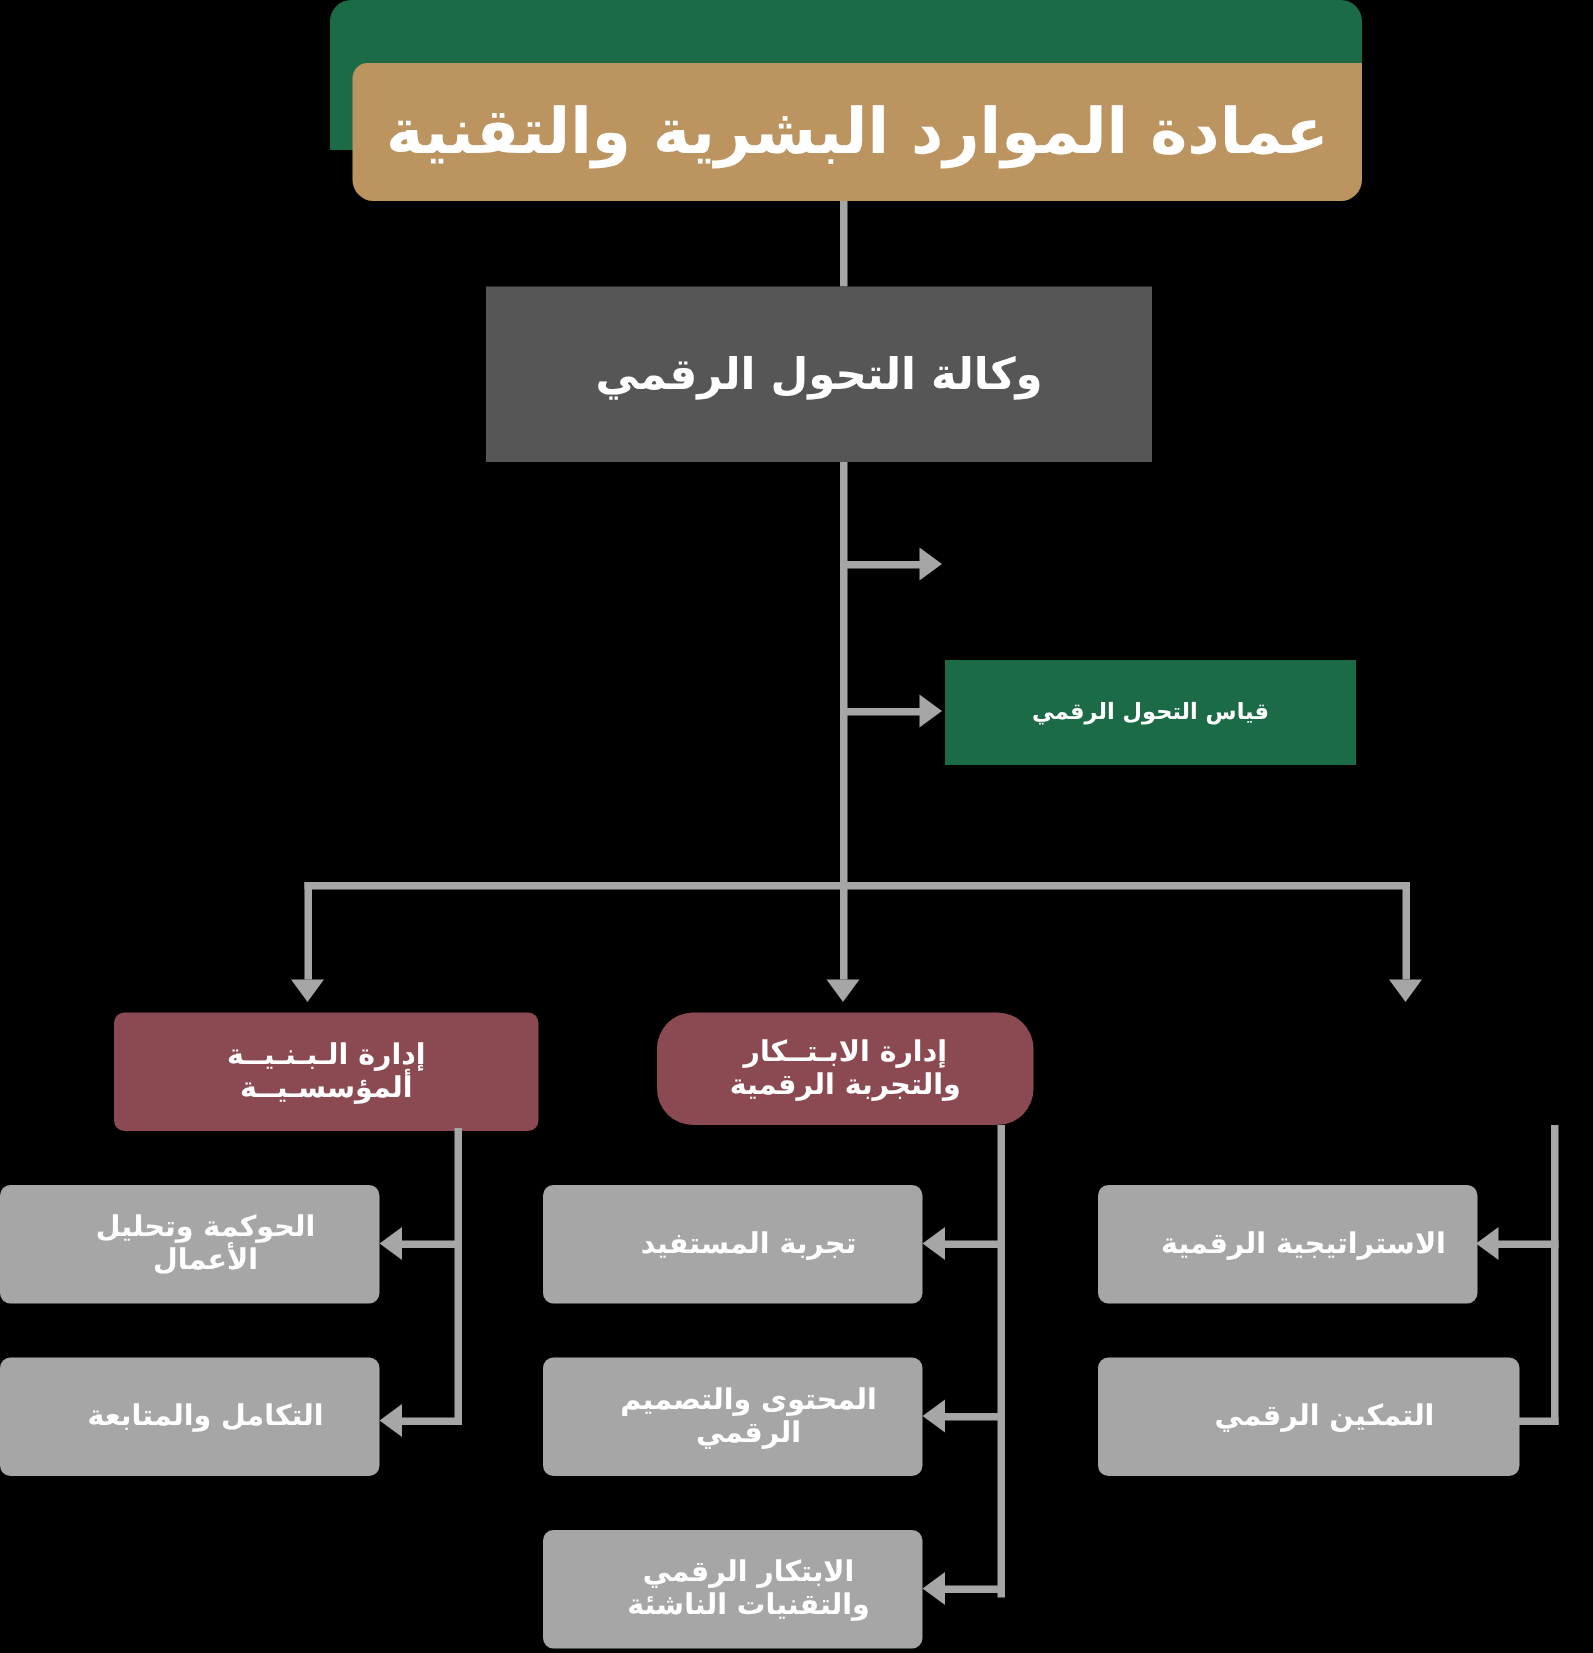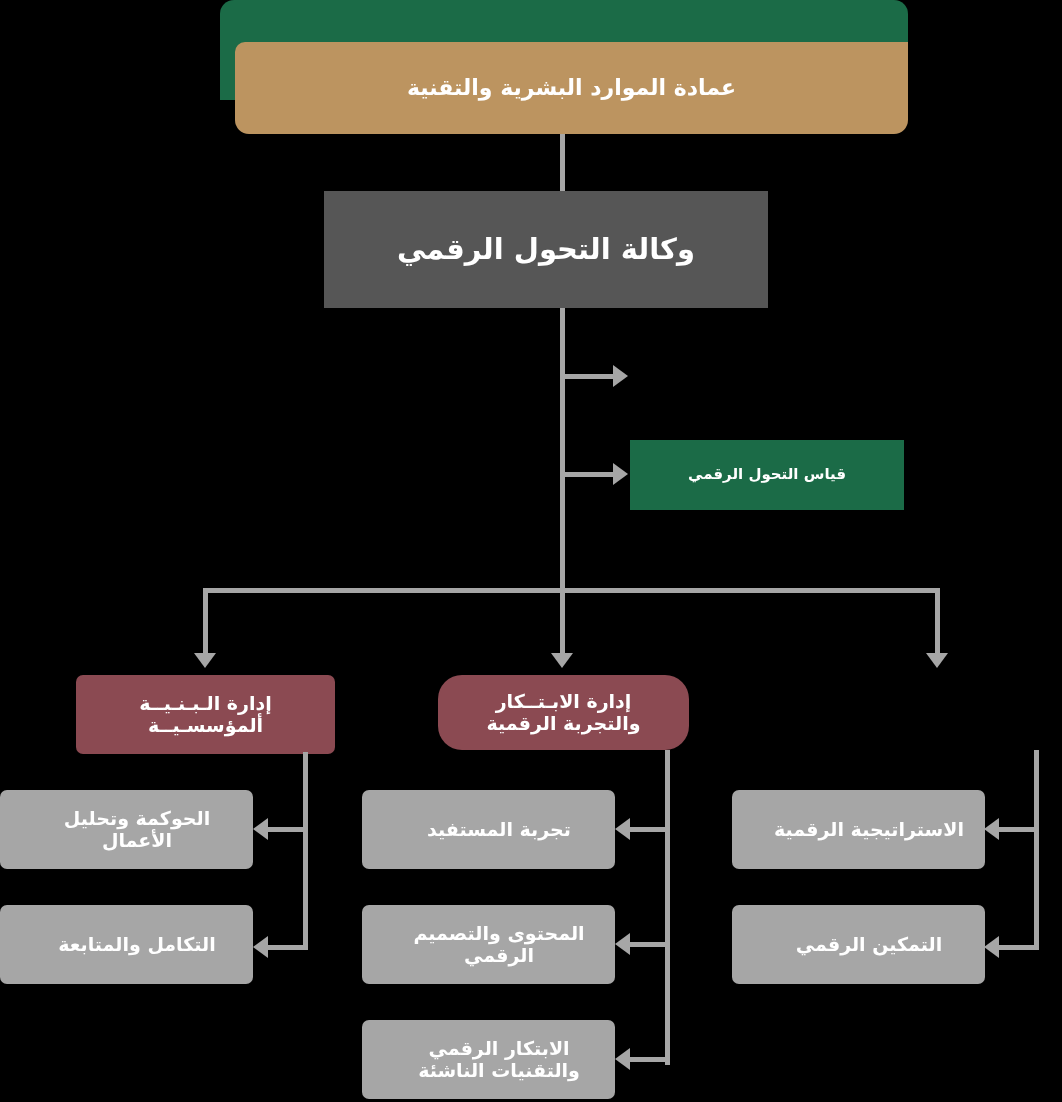--- a/index.html
+++ b/index.html
@@ -33,21 +33,21 @@
 
   
   .shadow-green{
     position:absolute;
     background:#1B6B47;
     border-radius:14px 14px 0 0;
   }
   .root-box{
     background:#BC9460;
     border-radius:10px 0 14px 14px;
-    font-size:22px;
+    font-size:42px;
     font-weight:700;
     letter-spacing:0px;
   }
 
   
   .agency-box{
     background:#565656;
     font-size:29px;
     font-weight:700;
   }
@@ -144,41 +144,41 @@
   <div class="arrow arrow-down" style="left:926px; top:653px;"></div>
 
   <div class="conn conn-v" style="left:1034px; top:750px; width:5px; height:200px;"></div>
 
   <div class="conn conn-h" style="left:997px; top:827px; width:42px; height:5px;"></div>
   <div class="arrow arrow-left" style="left:984px; top:818px;"></div>
   <div class="node unit-box" style="left:732px; top:790px; width:253px; height:79px;">الاستراتيجية الرقمية</div>
 
   <div class="conn conn-h" style="left:997px; top:945px; width:42px; height:5px;"></div>
   <div class="arrow arrow-left" style="left:984px; top:936px;"></div>
-  <div class="node unit-box" style="left:732px; top:905px; width:253px; height:79px;">التمكين الرقمي</div>
+  <div class="node unit-box" style="left:732px; top:905px; width:281px; height:79px;">التمكين الرقمي</div>
 
   <div class="node dept-box" style="left:438px; top:675px; width:251px; height:75px;border-radius:24px;">إدارة الابـتــكار
 والتجربة الرقمية</div>
   <div class="conn conn-v" style="left:665px; top:750px; width:5px; height:315px;"></div>
 
   <div class="conn conn-h" style="left:628px; top:827px; width:42px; height:5px;"></div>
   <div class="arrow arrow-left" style="left:615px; top:818px;"></div>
   <div class="node unit-box" style="left:362px; top:790px; width:253px; height:79px;">تجربة المستفيد</div>
 
   <div class="conn conn-h" style="left:628px; top:942px; width:42px; height:5px;"></div>
   <div class="arrow arrow-left" style="left:615px; top:933px;"></div>
   <div class="node unit-box" style="left:362px; top:905px; width:253px; height:79px;">المحتوى والتصميم
 الرقمي</div>
 
   <div class="conn conn-h" style="left:628px; top:1057px; width:42px; height:5px;"></div>
   <div class="arrow arrow-left" style="left:615px; top:1048px;"></div>
   <div class="node unit-box" style="left:362px; top:1020px; width:253px; height:79px;">الابتكار الرقمي
 والتقنيات الناشئة</div>
 
-  <div class="node dept-box" style="left:76px; top:675px; width:259px; height:79px;">إدارة الـبـنـيــة
+  <div class="node dept-box" style="left:76px; top:675px; width:283px; height:79px;">إدارة الـبـنـيــة
 ألمؤسسـيــة</div>
   <div class="conn conn-v" style="left:303px; top:752px; width:5px; height:198px;"></div>
 
   <div class="conn conn-h" style="left:266px; top:827px; width:42px; height:5px;"></div>
   <div class="arrow arrow-left" style="left:253px; top:818px;"></div>
   <div class="node unit-box" style="left:0px; top:790px; width:253px; height:79px;">الحوكمة وتحليل
 الأعمال</div>
 
   <div class="conn conn-h" style="left:266px; top:945px; width:42px; height:5px;"></div>
   <div class="arrow arrow-left" style="left:253px; top:936px;"></div>

